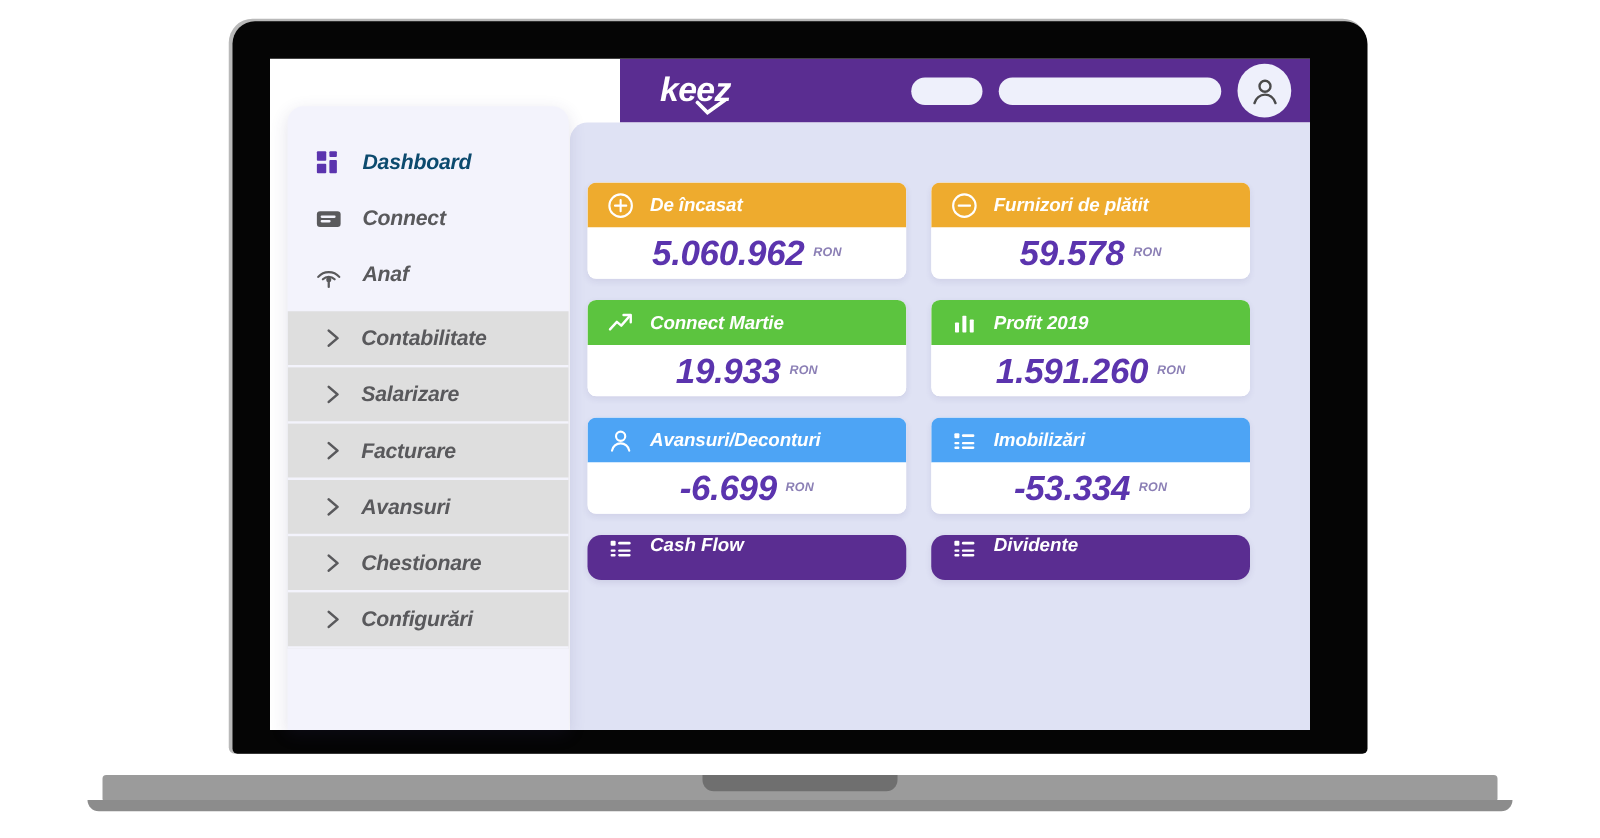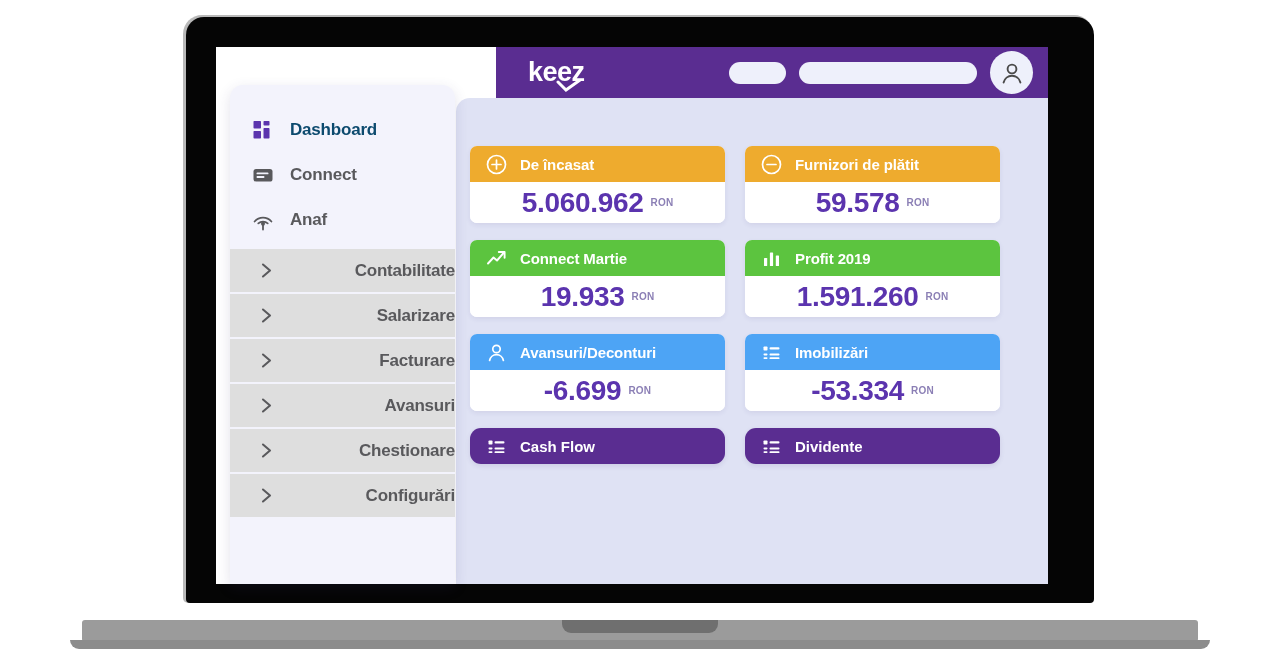--- a/index.html
+++ b/index.html
@@ -12,20 +12,21 @@
     overflow: hidden;
     position: relative;
   }
 
   
   #laptop-mockup {
     position: absolute;
     left: 0; top: 0;
     width: 1050px;
     height: 670px;
+    font-style: italic;
   }
 
   #laptop-screen-bezel {
     position: absolute;
     left: 186px;
     top: 17px;
     width: 908px;
     height: 586px;
     background: #050505;
     border-radius: 18px 18px 4px 4px;
@@ -182,21 +183,20 @@
     font-size: 10px;
     font-weight: bold;
     letter-spacing: 0.2px;
   }
 
   
   .action-card {
     height: 36px;
     border-radius: 11px;
     display: flex;
-    align-items: center;
     padding-left: 16px;
     gap: 13px;
     box-shadow: 0 2px 5px rgba(70,60,120,0.12);
   }
   .action-card-title {
     color: #ffffff;
     font-size: 15px;
     font-weight: bold;
   }
 
@@ -247,21 +247,20 @@
 
   #nav-groups { margin-top: 7px; }
   .nav-group {
     height: 45px;
     background: #dedede;
     display: flex;
     align-items: center;
     padding-left: 28px;
     gap: 14px;
     border-bottom: 2px solid #f3f3fc;
-    justify-content: space-between;
   }
   .nav-group-label {
     font-size: 17px;
     font-weight: bold;
     color: #59595c;
     letter-spacing: -0.2px;
   }
   .chevron-icon {
     width: 17px;
     height: 17px;

